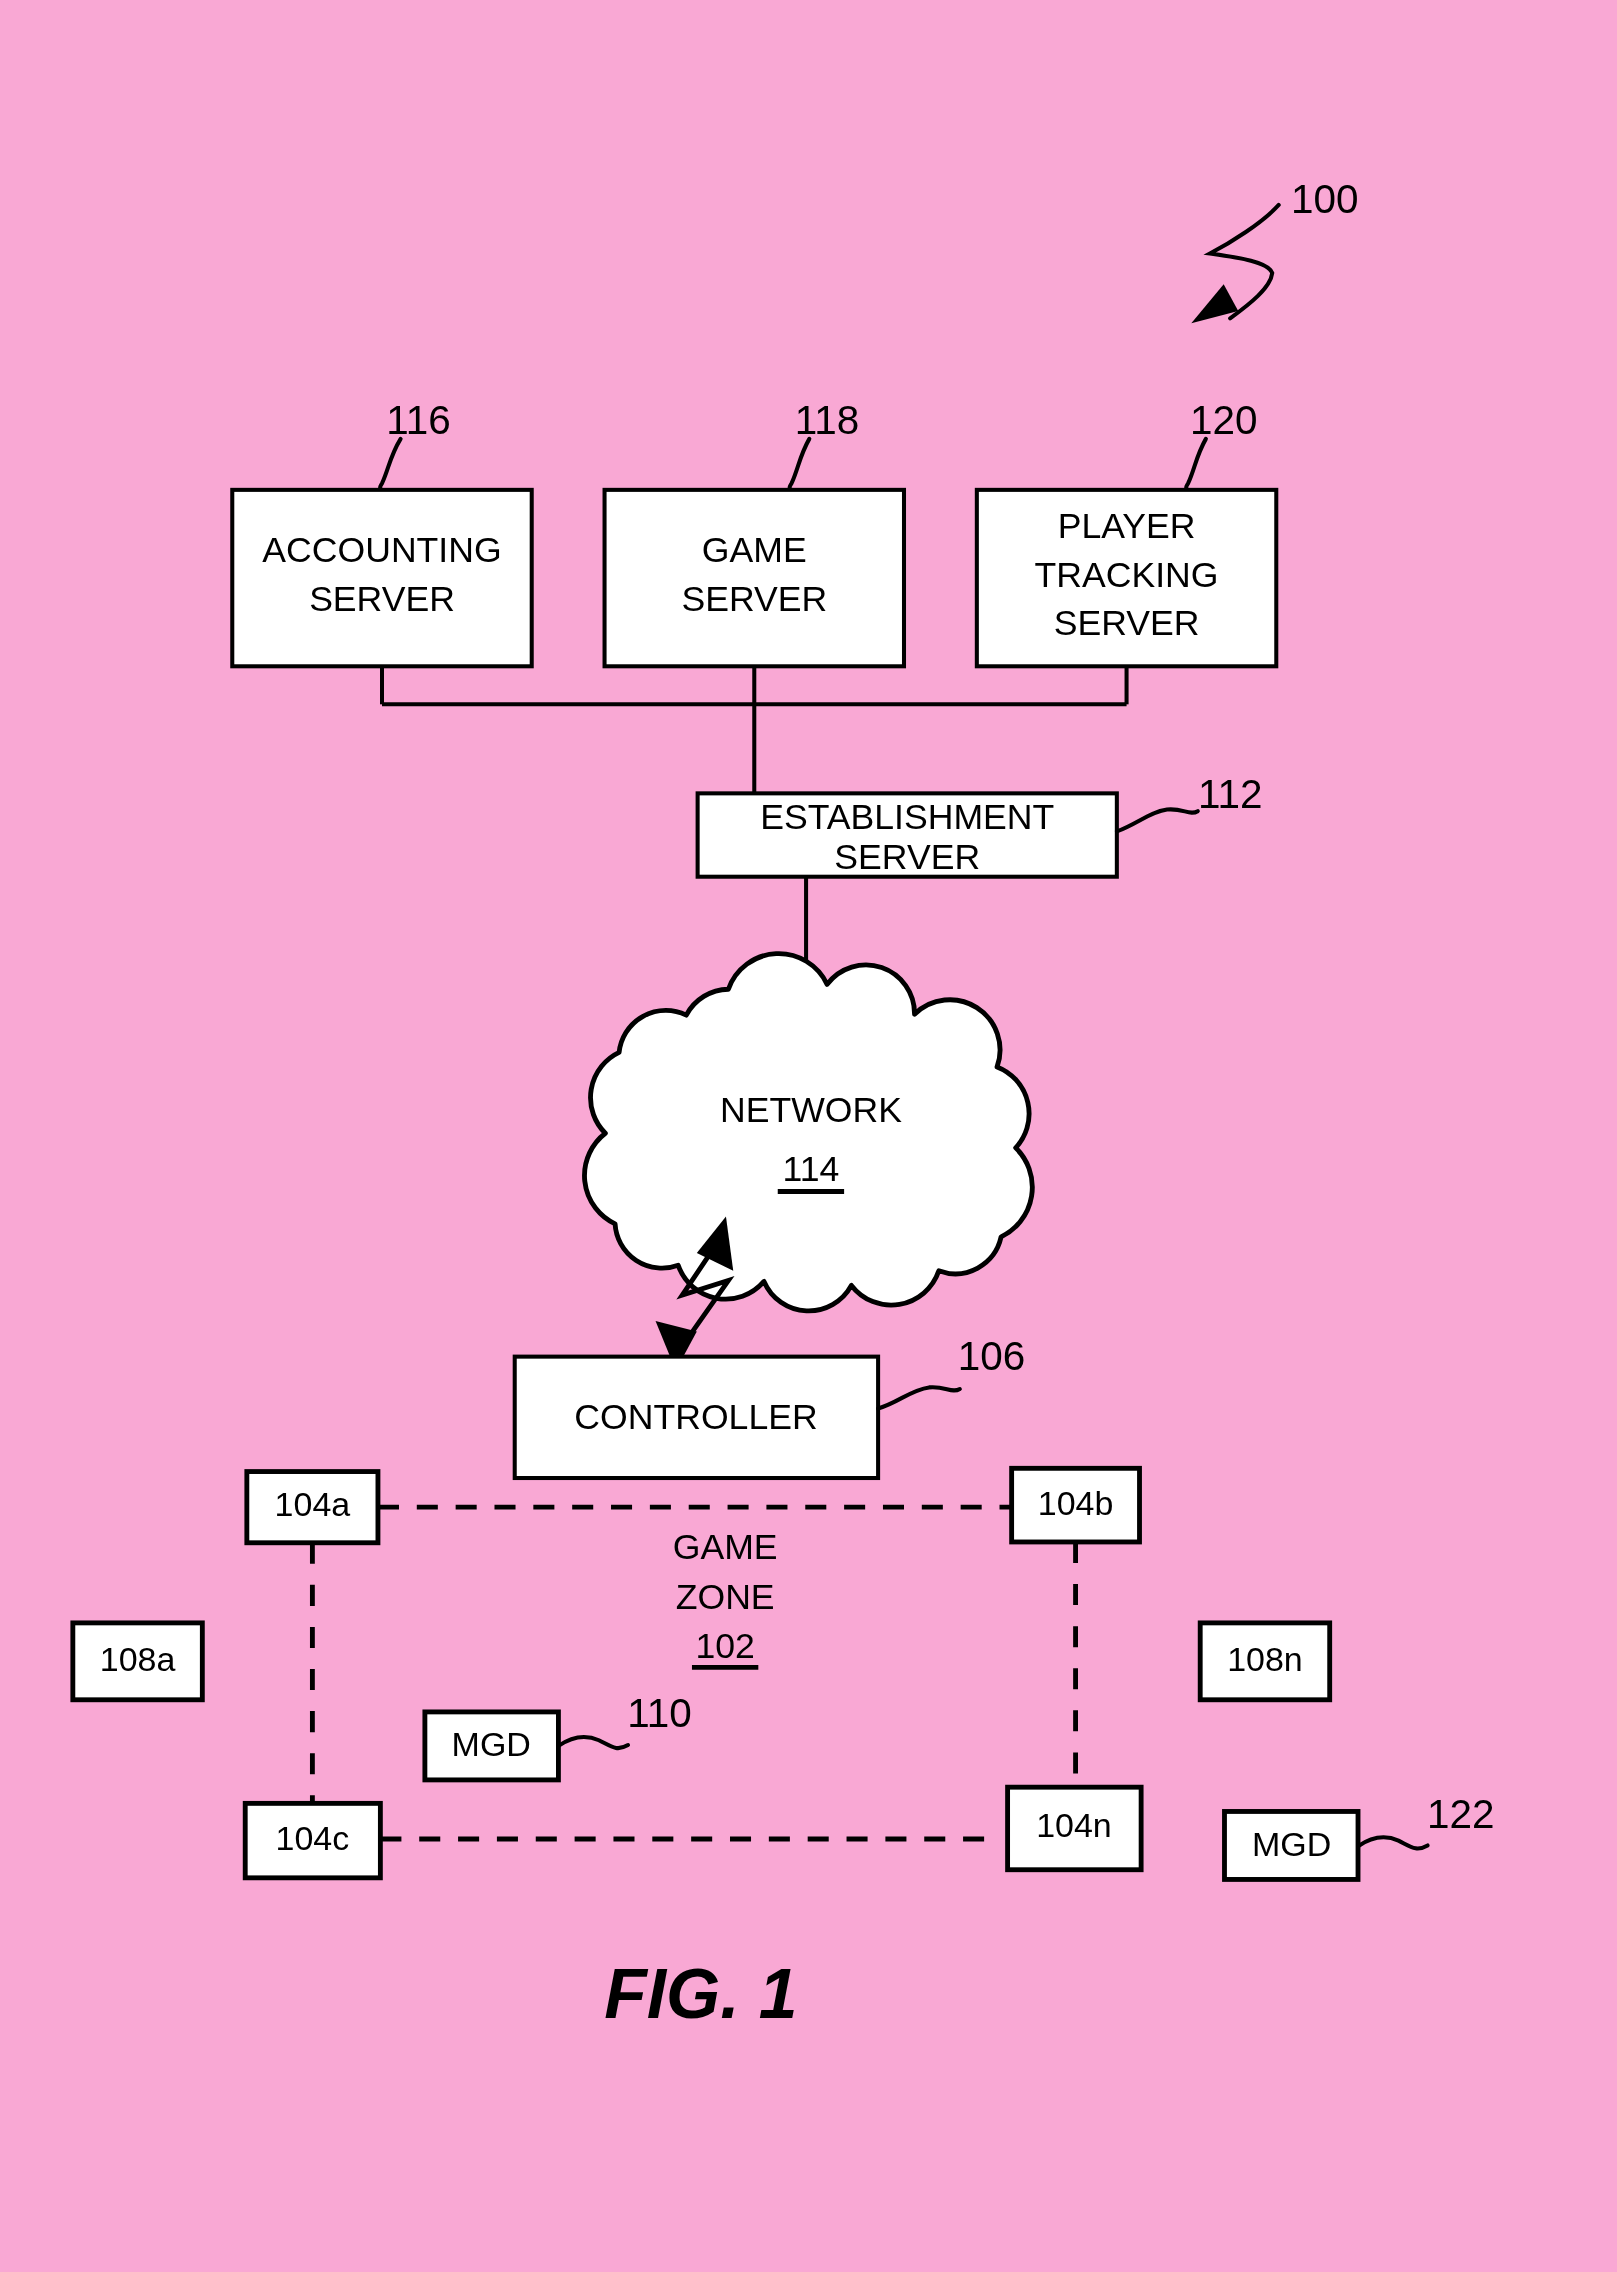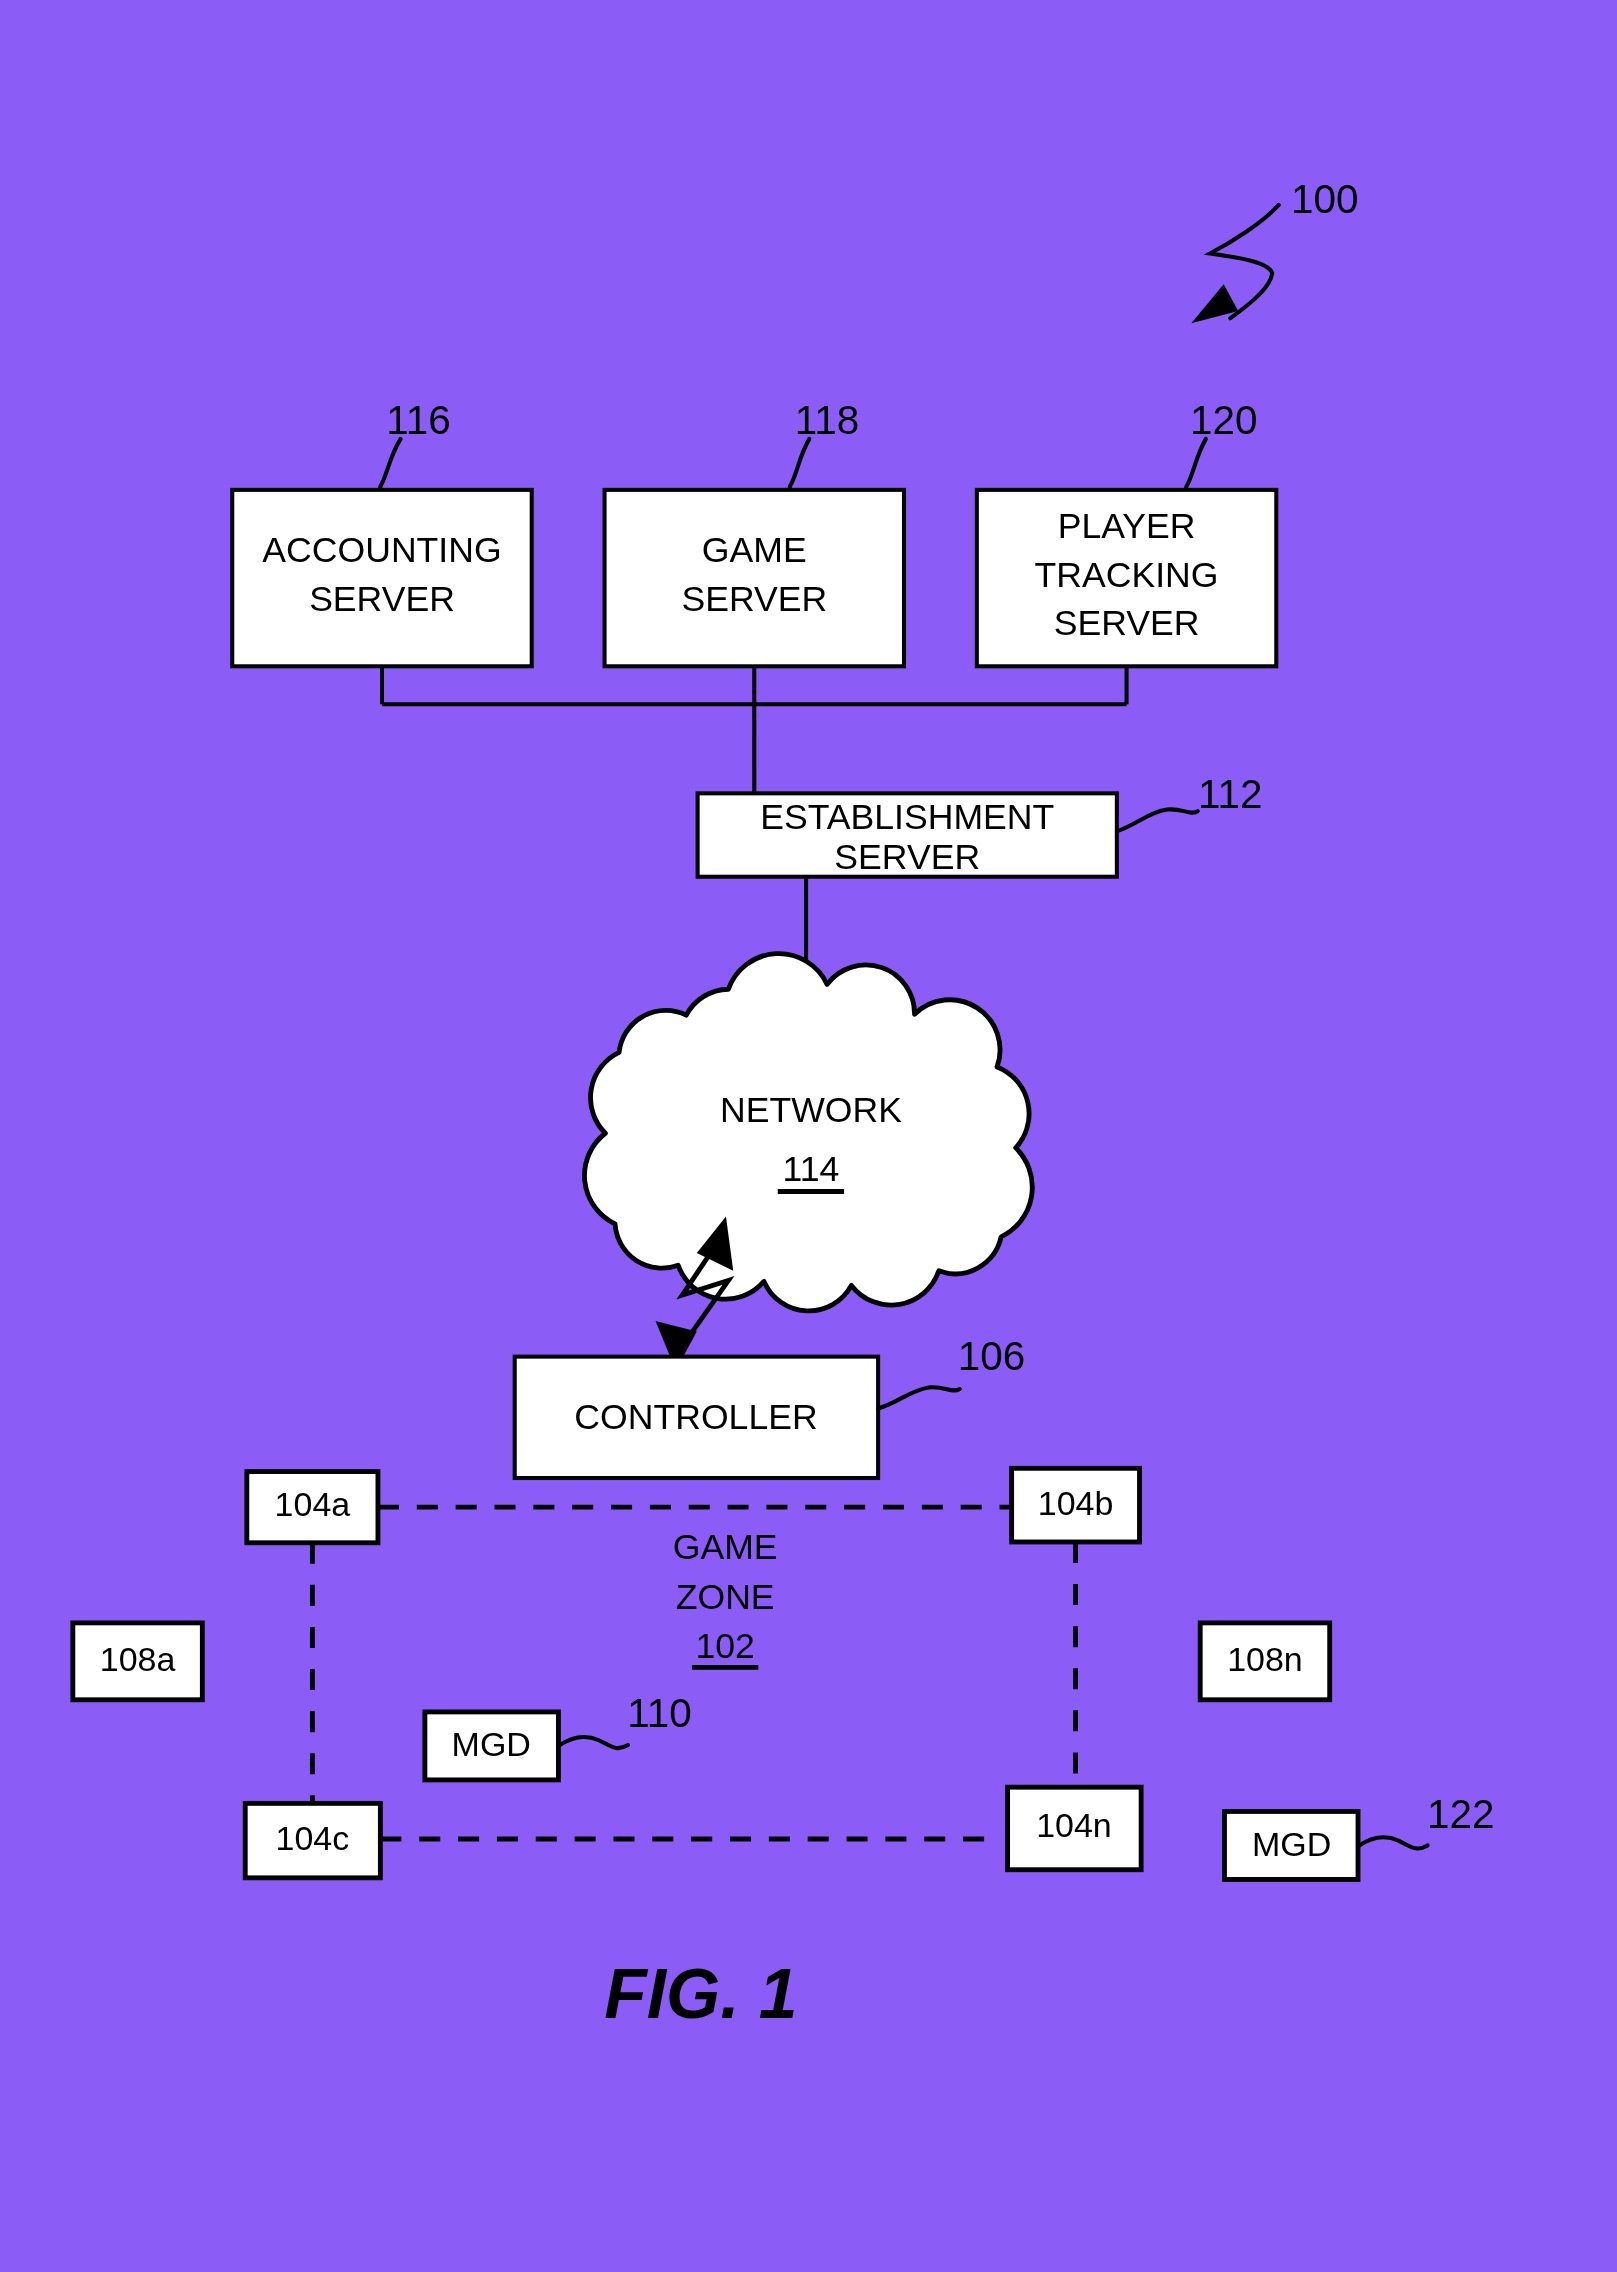--- a/index.html
+++ b/index.html
@@ -8,21 +8,21 @@
     background: #ffffff;
   }
   body {
     font-family: "Liberation Sans", sans-serif;
     color: #000000;
   }
   #figure-root {
     position: relative;
     width: 1617px;
     height: 2273px;
-    background: #8b5cf6;
+    background: #f9a8d4;
     overflow: hidden;
   }
   svg.fig-canvas {
     position: absolute;
     left: 0;
     top: 0;
     width: 1617px;
     height: 2273px;
   }
   .box-rect {

